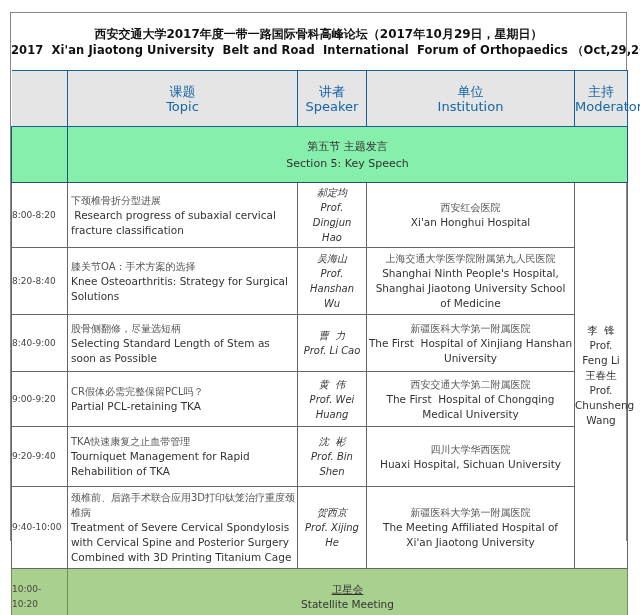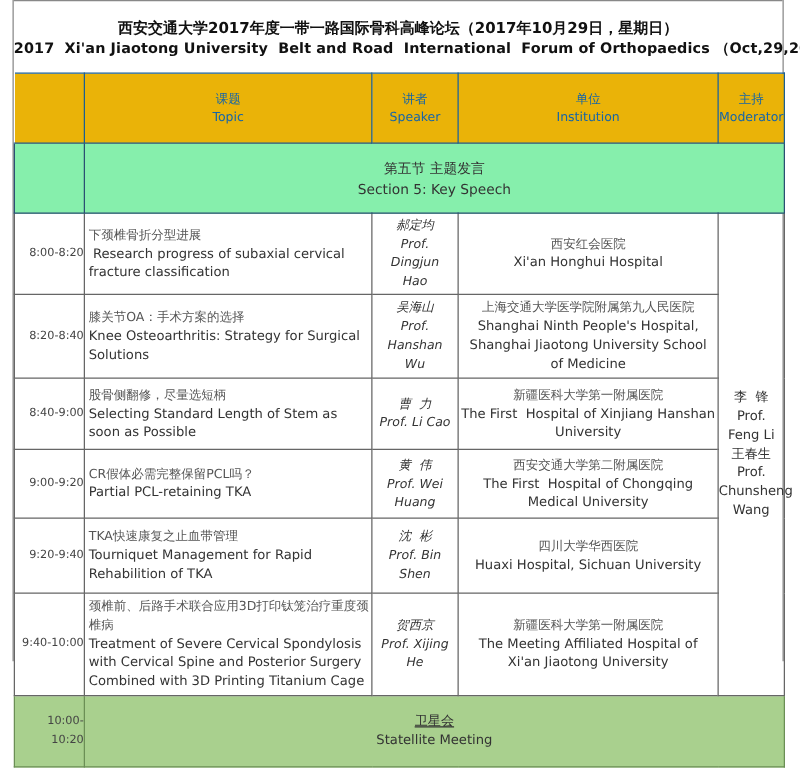--- a/index.html
+++ b/index.html
@@ -1,31 +1,31 @@
 <!DOCTYPE html>
 <html><head>
 <meta charset="utf-8">
 <style>
   html, body { margin:0; padding:0; background:#ffffff; }
   body { width:640px; height:615px; overflow:hidden; position:relative;
          font-family:"DejaVu Sans","Liberation Sans",sans-serif; color:#333; }
-  .wrap { position:absolute; left:10px; top:0; width:617px; height:529px;
+  .wrap { position:absolute; left:10px; top:12px; width:617px; height:529px;
           border-left:1px solid #888; border-right:1px solid #888; box-sizing:border-box; }
   .title { position:absolute; left:0; top:0; width:100%; height:58px; text-align:center;
            border-top:1px solid #888; box-sizing:border-box; }
   .title .cn { position:absolute; top:13px; left:0; right:0; font-size:12px; font-weight:bold; color:#111; }
   .title .en { position:absolute; top:30px; left:0; right:0; font-size:11.5px; font-weight:bold; color:#111; letter-spacing:0.1px; white-space:pre; }
   table { position:absolute; left:0; top:58px; border-collapse:collapse; table-layout:fixed; width:616px; }
   td { border:1px solid #666; padding:0; text-align:center; vertical-align:middle;
        font-size:10.5px; line-height:15px; color:#333; }
-  tr.hdr td { background:#eab308; color:#1565a8; height:55px; font-size:10px; border-color:#1a5f92; }
+  tr.hdr td { background:#e5e5e5; color:#1565a8; height:55px; font-size:13px; border-color:#1a5f92; }
   tr.hdr td.first { border-left:none; }
   tr.sec td { background:#86efac; height:55px; border-color:#2b4f72; }
   tr.sec td.lbl { color:#333; font-size:11px; line-height:17px; }
-  td.time { font-size:9px; text-align:right; padding-left:0; color:#444; }
+  td.time { font-size:9px; text-align:left; padding-left:0; color:#444; }
   td.topic { text-align:left; padding-left:3px; font-size:10.5px; line-height:15px; }
   td.topic .cn { color:#555; font-size:10px; }
   td.topic .en { color:#333; }
   td.speaker { font-size:10px; line-height:15px;font-style:italic; }
   td.inst { font-size:10.5px; line-height:15px; }
   td.inst .cn { color:#555; font-size:10px; }
   td.mod { font-size:10.5px; line-height:15px; }
   tr.sat td { background:#a9d08e; height:56px; border-color:#6b8f55; }
   tr.sat td.time { font-size:9px; }
   .line { display:block; }

